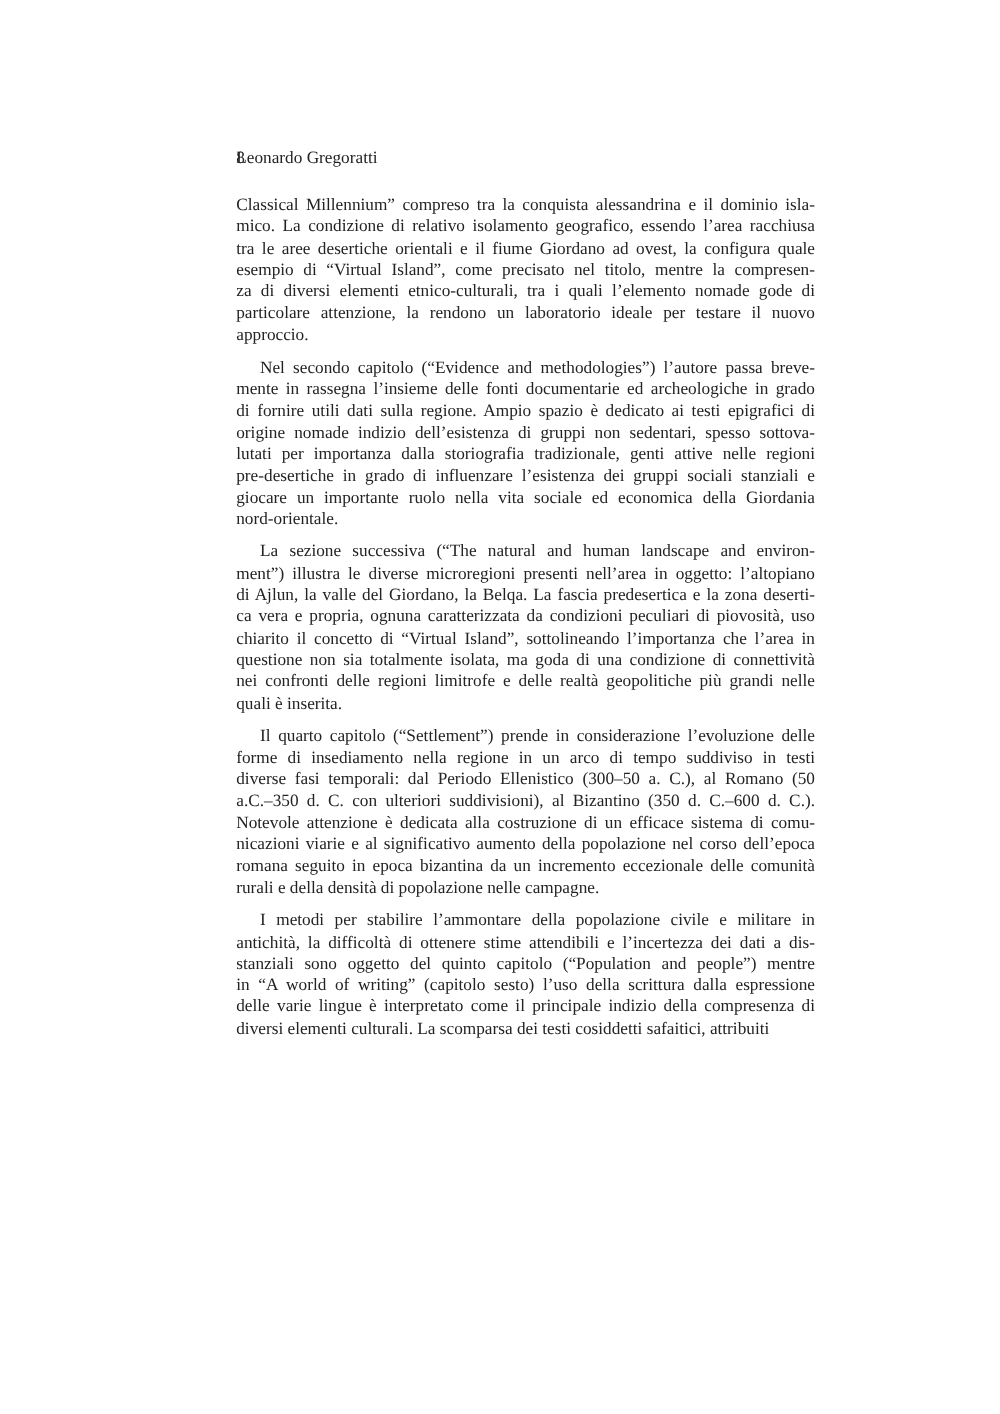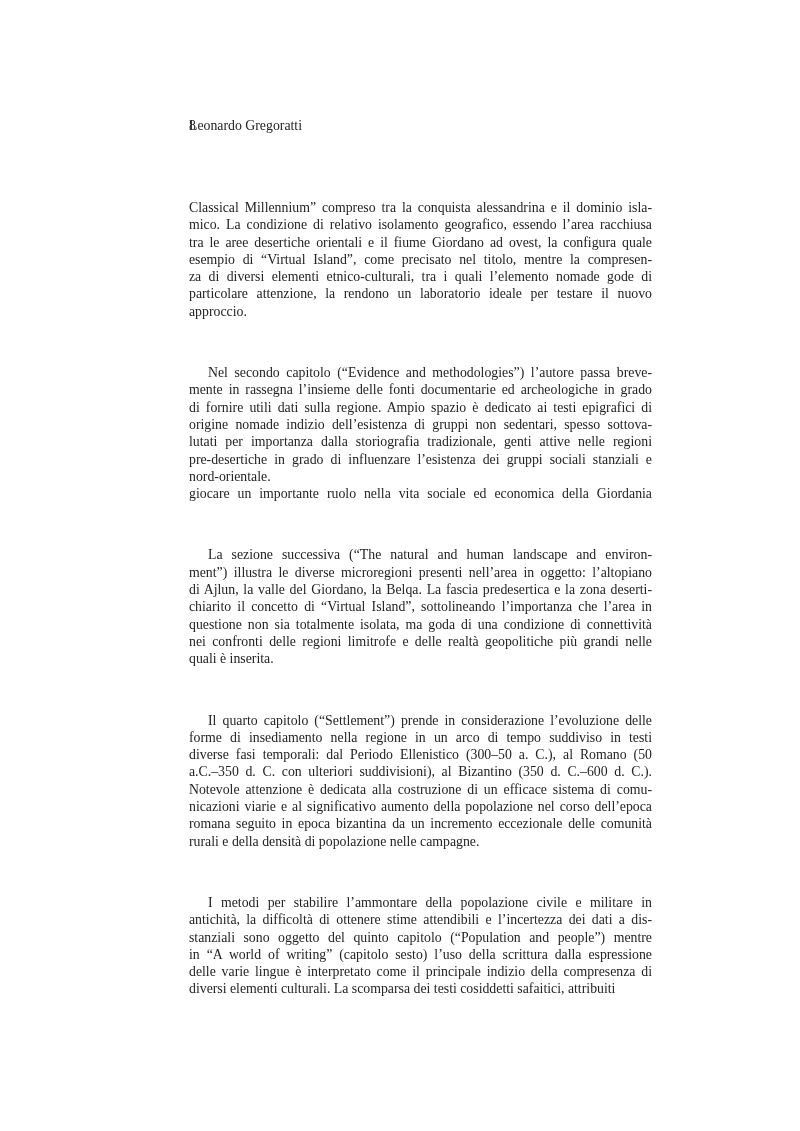--- a/index.html
+++ b/index.html
@@ -38,21 +38,21 @@
     top: 0;
   }
   .body-text {
     position: absolute;
     left: 189px;
     top: 155px;
     width: 463px;
     font-size: 13.8px;
     line-height: 17.3px;
   }
-  .paragraph { margin-bottom: 9px; margin-top: 44px; }
+  .paragraph { margin-bottom: 9px; }
   .paragraph:last-child { margin-bottom: 0; }
   .line {
     height: 17.3px;
     text-align: justify;
     text-align-last: justify;
     white-space: nowrap;
   }
   .line.last {
     text-align-last: left;
   }
@@ -80,27 +80,28 @@
         <div class="line">particolare attenzione, la rendono un laboratorio ideale per testare il nuovo</div>
         <div class="line last">approccio.</div>
       </div>
       <div class="paragraph indented">
         <div class="line">Nel secondo capitolo (“Evidence and methodologies”) l’autore passa breve-</div>
         <div class="line">mente in rassegna l’insieme delle fonti documentarie ed archeologiche in grado</div>
         <div class="line">di fornire utili dati sulla regione. Ampio spazio è dedicato ai testi epigrafici di</div>
         <div class="line">origine nomade indizio dell’esistenza di gruppi non sedentari, spesso sottova-</div>
         <div class="line">lutati per importanza dalla storiografia tradizionale, genti attive nelle regioni</div>
         <div class="line">pre-desertiche in grado di influenzare l’esistenza dei gruppi sociali stanziali e</div>
+        <div class="line">giocare un importante ruolo nella vita sociale ed economica della Giordania</div>
         <div class="line last">nord-orientale.</div>
-        <div class="line">giocare un importante ruolo nella vita sociale ed economica della Giordania</div>
       </div>
       <div class="paragraph indented">
         <div class="line">La sezione successiva (“The natural and human landscape and environ-</div>
         <div class="line">ment”) illustra le diverse microregioni presenti nell’area in oggetto: l’altopiano</div>
         <div class="line">di Ajlun, la valle del Giordano, la Belqa. La fascia predesertica e la zona deserti-</div>
+        <div class="line">ca vera e propria, ognuna caratterizzata da condizioni peculiari di piovosità, uso</div>
         <div class="line">chiarito il concetto di “Virtual Island”, sottolineando l’importanza che l’area in</div>
         <div class="line">questione non sia totalmente isolata, ma goda di una condizione di connettività</div>
         <div class="line">nei confronti delle regioni limitrofe e delle realtà geopolitiche più grandi nelle</div>
         <div class="line last">quali è inserita.</div>
       </div>
       <div class="paragraph indented">
         <div class="line">Il quarto capitolo (“Settlement”) prende in considerazione l’evoluzione delle</div>
         <div class="line">forme di insediamento nella regione in un arco di tempo suddiviso in testi</div>
         <div class="line">diverse fasi temporali: dal Periodo Ellenistico (300–50 a. C.), al Romano (50</div>
         <div class="line">a.C.–350 d. C. con ulteriori suddivisioni), al Bizantino (350 d. C.–600 d. C.).</div>

